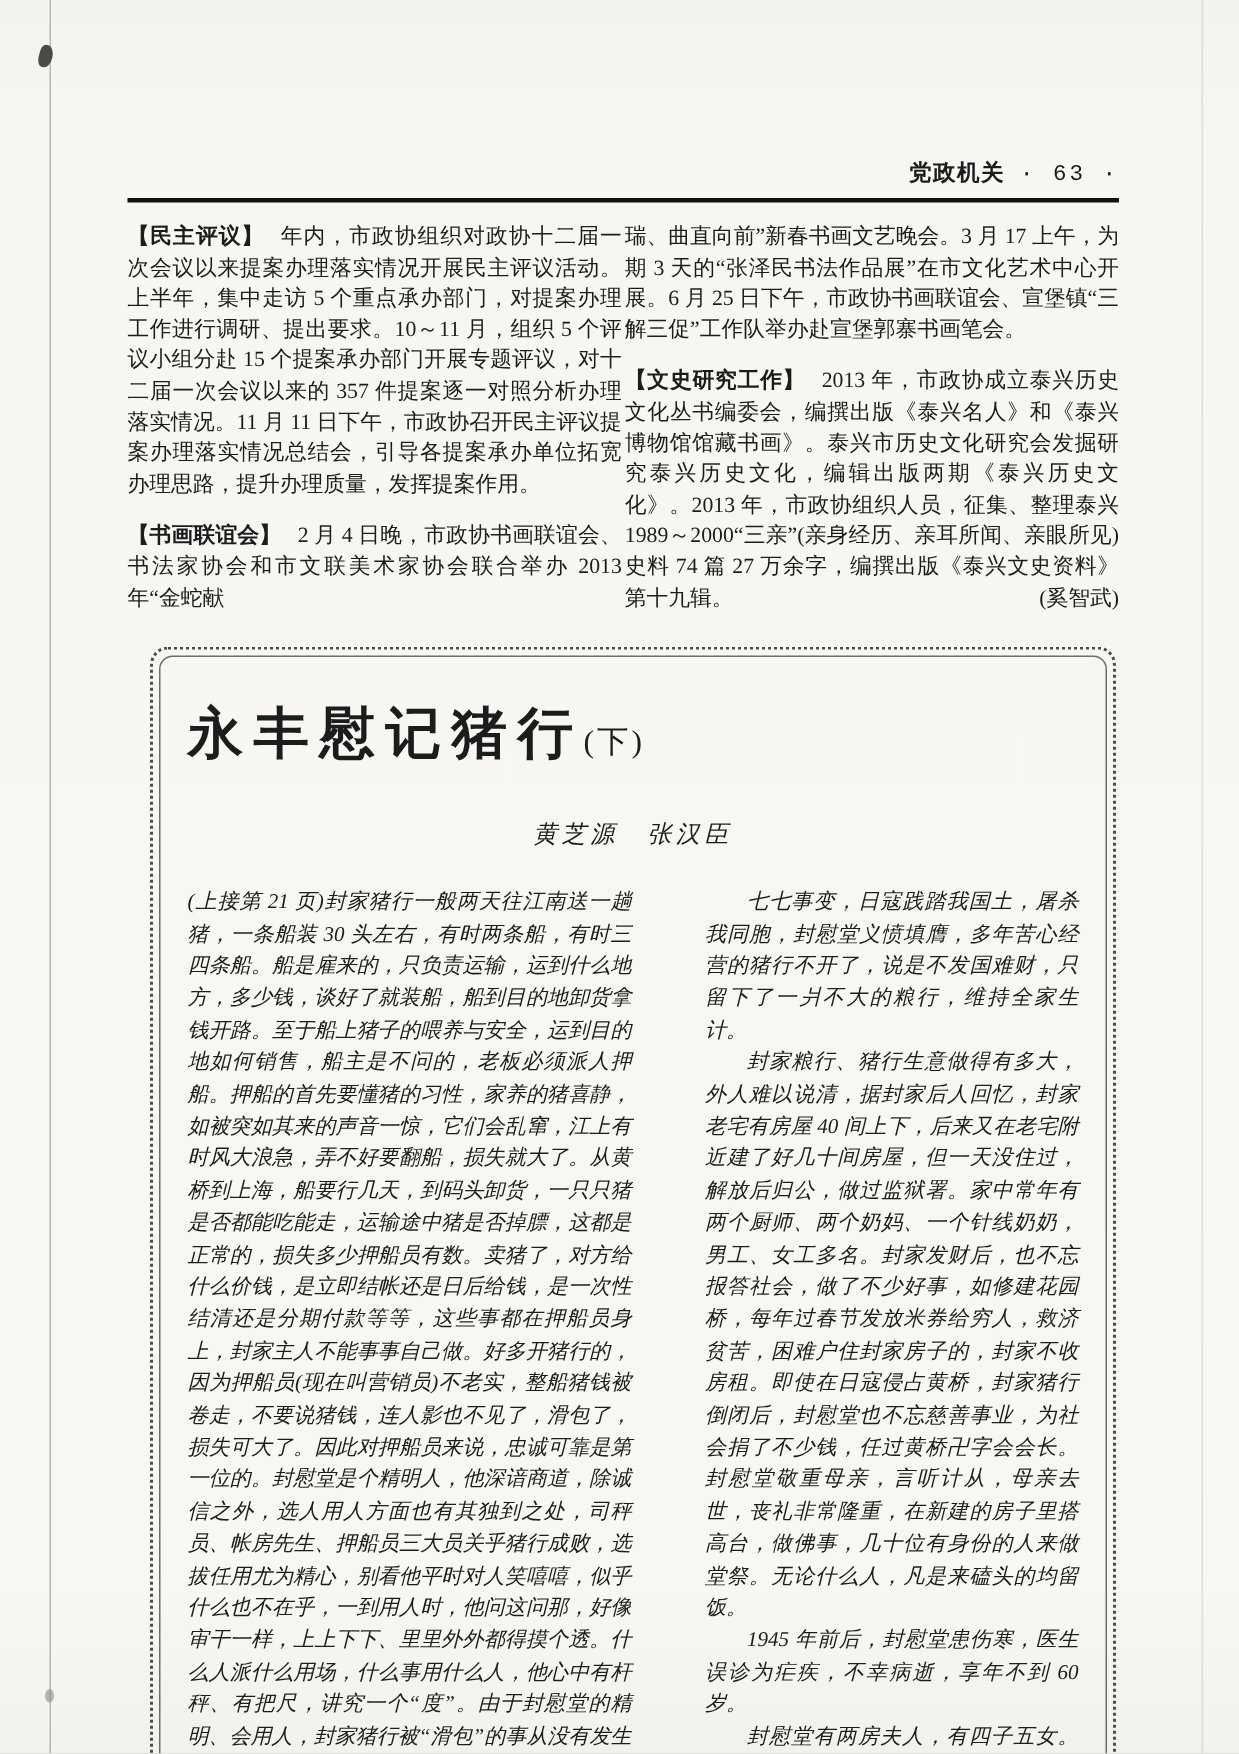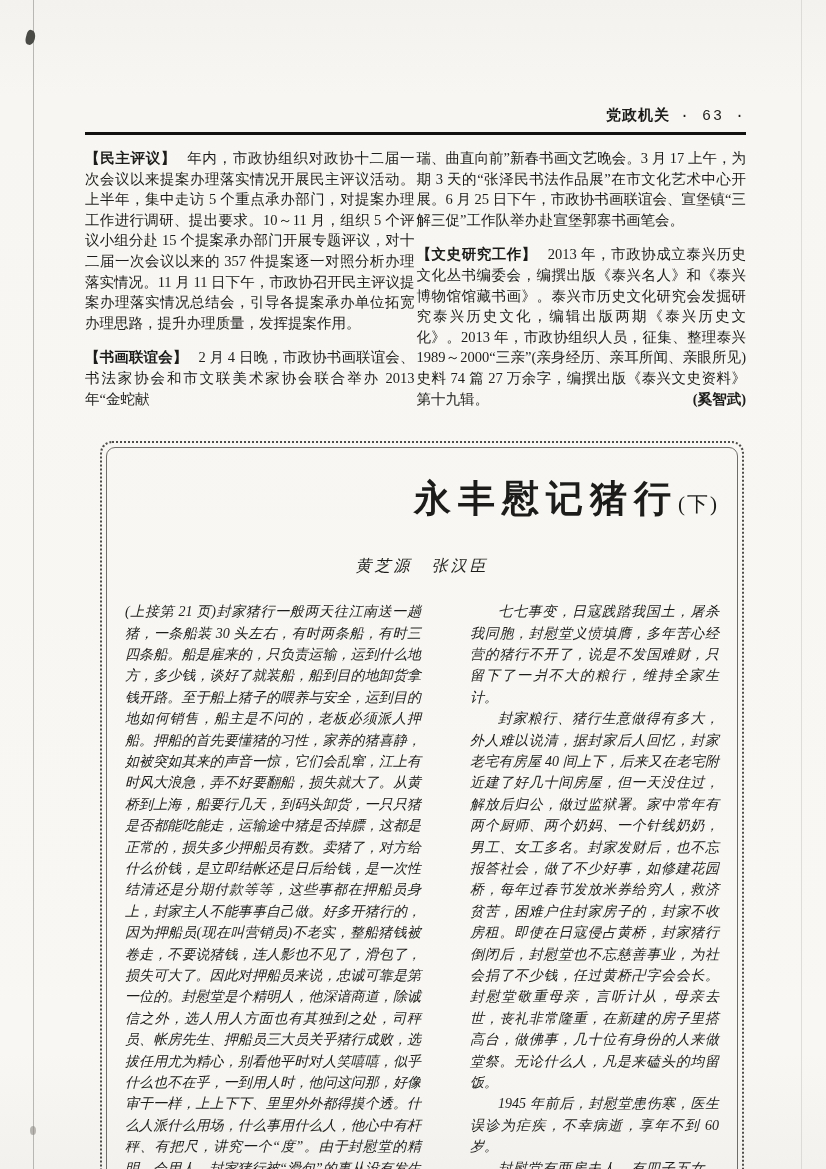--- a/index.html
+++ b/index.html
@@ -22,38 +22,38 @@
   .page-header{display:flex;justify-content:flex-end;align-items:baseline;font-size:15px;}
   .page-header .section{font-family:"Liberation Sans","DejaVu Sans",sans-serif;font-weight:bold;letter-spacing:1px;}
   .page-header .pageno{margin-left:10px;letter-spacing:2px;font-family:Liberation Mono, monospace;}
   .header-rule{height:3px;background:#121210;margin-top:7px;margin-bottom:13px;}
 
   .twocol{display:flex;gap:2px;}
   .col{flex:1 1 0;min-width:0;}
 
   .top-section{font-size:14.5px;line-height:20.6px;}
   .entry{margin:0 0 14px 0;text-align:justify;word-break:break-all;}
-  .entry:last-child{margin-bottom:10px;}
+  .entry:last-child{margin-bottom:0;}
   .entry-label{font-family:"Liberation Sans","DejaVu Sans",sans-serif;font-weight:bold;margin-right:.75em;}
-  .signature{float:right;font-weight:bold;}
+  .signature{float:right;}
 
   .article-box{
     margin-top:22px;
     margin-left:15px;margin-right:2px;
     border:2px dotted #4e4d4a;
     border-radius:12px;
     padding:4px;
     background:transparent;
   }
   .article-inner{
     border:1px solid #6e6d69;
     border-radius:9px;
     padding:20px 18px 24px 18px;
   }
-  .article-title{margin:6px 0 0 0;text-align:right;font-weight:900;}
+  .article-title{margin:6px 0 0 0;text-align:left;font-weight:900;}
   .title-main{font-size:37px;letter-spacing:7px;font-family:"Liberation Serif","DejaVu Serif",serif;}
   .title-sub{font-size:21px;font-weight:normal;letter-spacing:2px;}
   .article-authors{text-align:center;font-size:16px;margin-top:32px;font-style:italic;letter-spacing:3px;}
   .article-body{margin-top:24px;font-size:14px;line-height:21.4px;font-style:italic;}
   .article-body p{margin:0;text-align:justify;word-break:break-all;}
   .article-body p.indent{text-indent:2em;margin-left:47px;}
 </style>
 </head>
 <body>
 

